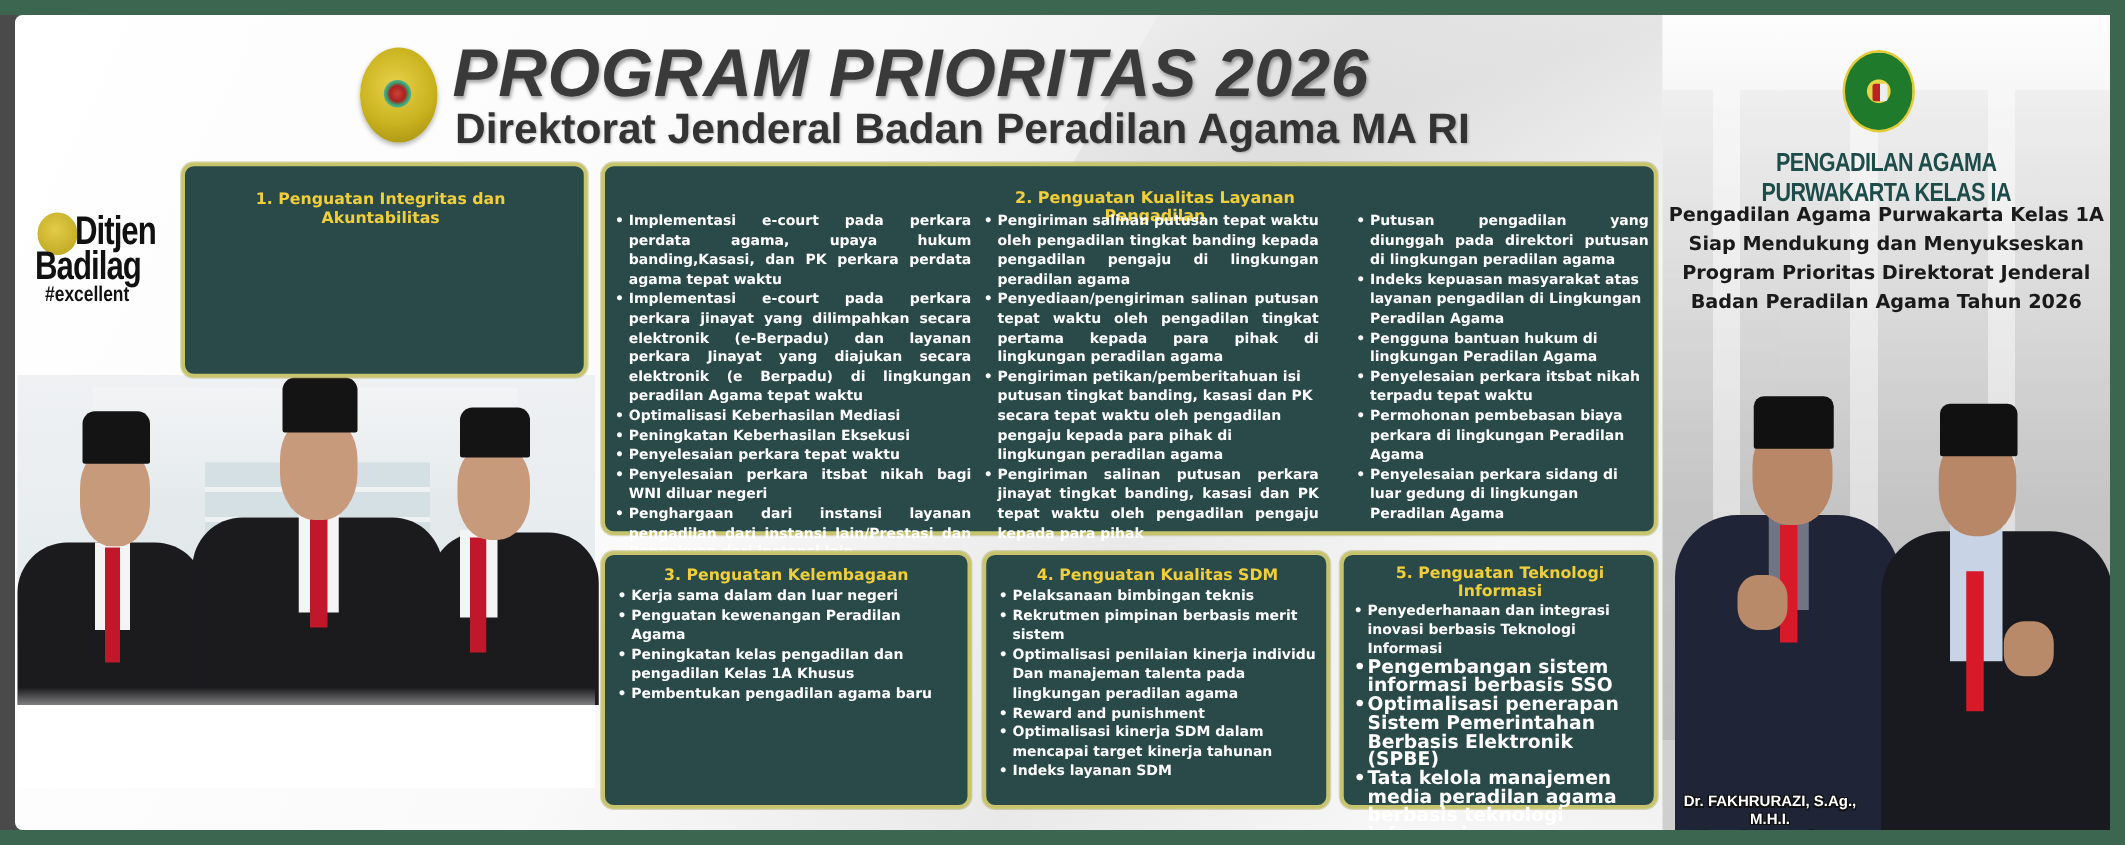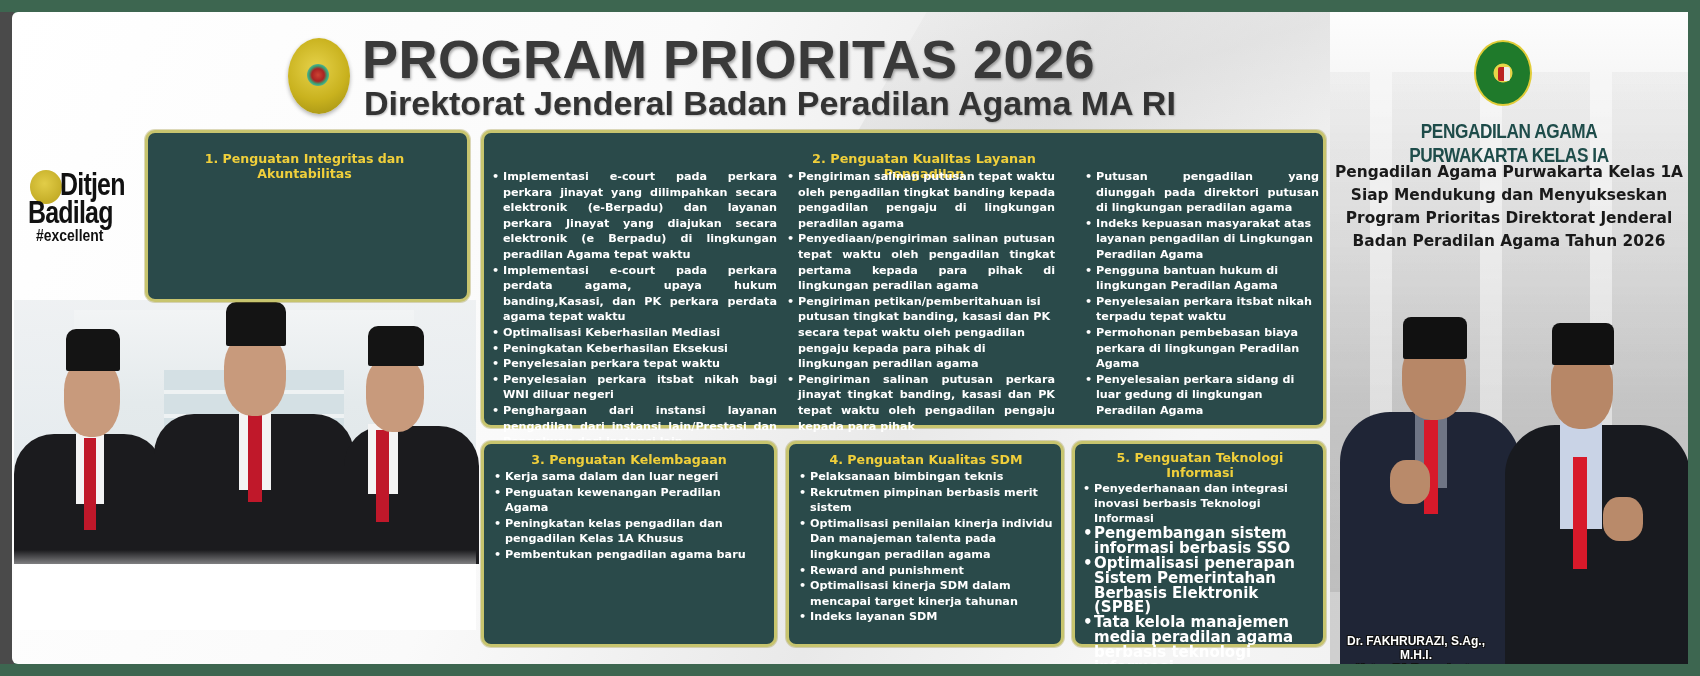--- a/index.html
+++ b/index.html
@@ -194,21 +194,21 @@
 <body>
 
 <div class="left-strip"></div>
 
 <div class="canvas">
   <div class="sweep"></div>
 
   <div class="header-emblem" style="left:276px;top:26px;">
     <div class="inner"></div>
   </div>
-  <div class="title" style="left:350px;top:16px;">PROGRAM PRIORITAS 2026</div>
+  <div class="title" style="left:350px;top:16px;font-style:italic;">PROGRAM PRIORITAS 2026</div>
   <div class="subtitle" style="left:352px;top:72px;">Direktorat Jenderal Badan Peradilan Agama MA RI</div>
 
   <div class="badilag" style="left:4px;top:148px;">
     <div class="coin"></div>
     <div class="ditjen">Ditjen</div>
     <div class="badilagtxt">Badilag</div>
     <div class="excellent">#excellent</div>
   </div>
 
   <div class="photo-left" style="left:2px;top:288px;">
@@ -239,22 +239,22 @@
     <div class="fade-bottom"></div>
   </div>
 
   <div class="box" id="box1" style="left:133px;top:118px;">
     <div class="box-title">1. Penguatan Integritas dan Akuntabilitas</div>
   </div>
 
   <div class="box" id="box2" style="left:469px;top:118px;">
     <div class="box-title">2. Penguatan Kualitas Layanan Pengadilan</div>
     <ul class="col col1">
+      <li class="just">Implementasi e-court pada perkara perdata agama, upaya hukum banding,Kasasi, dan PK perkara perdata agama tepat waktu</li>
       <li class="just">Implementasi e-court pada perkara perkara jinayat yang dilimpahkan secara elektronik (e-Berpadu) dan layanan perkara Jinayat yang diajukan secara elektronik (e Berpadu) di lingkungan peradilan Agama tepat waktu</li>
-      <li class="just">Implementasi e-court pada perkara perdata agama, upaya hukum banding,Kasasi, dan PK perkara perdata agama tepat waktu</li>
       <li>Optimalisasi Keberhasilan Mediasi</li>
       <li>Peningkatan Keberhasilan Eksekusi</li>
       <li>Penyelesaian perkara tepat waktu</li>
       <li class="just">Penyelesaian perkara itsbat nikah bagi WNI diluar negeri</li>
       <li class="just">Penghargaan dari instansi layanan pengadilan dari instansi lain/Prestasi dan Pengakuan dari instansi lain</li>
     </ul>
     <ul class="col col2">
       <li class="just">Pengiriman salinan putusan tepat waktu oleh pengadilan tingkat banding kepada pengadilan pengaju di lingkungan peradilan agama</li>
       <li class="just">Penyediaan/pengiriman salinan putusan tepat waktu oleh pengadilan tingkat pertama kepada para pihak di lingkungan peradilan agama</li>
       <li>Pengiriman petikan/pemberitahuan isi putusan tingkat banding, kasasi dan PK secara tepat waktu oleh pengadilan pengaju kepada para pihak di lingkungan peradilan agama</li>

